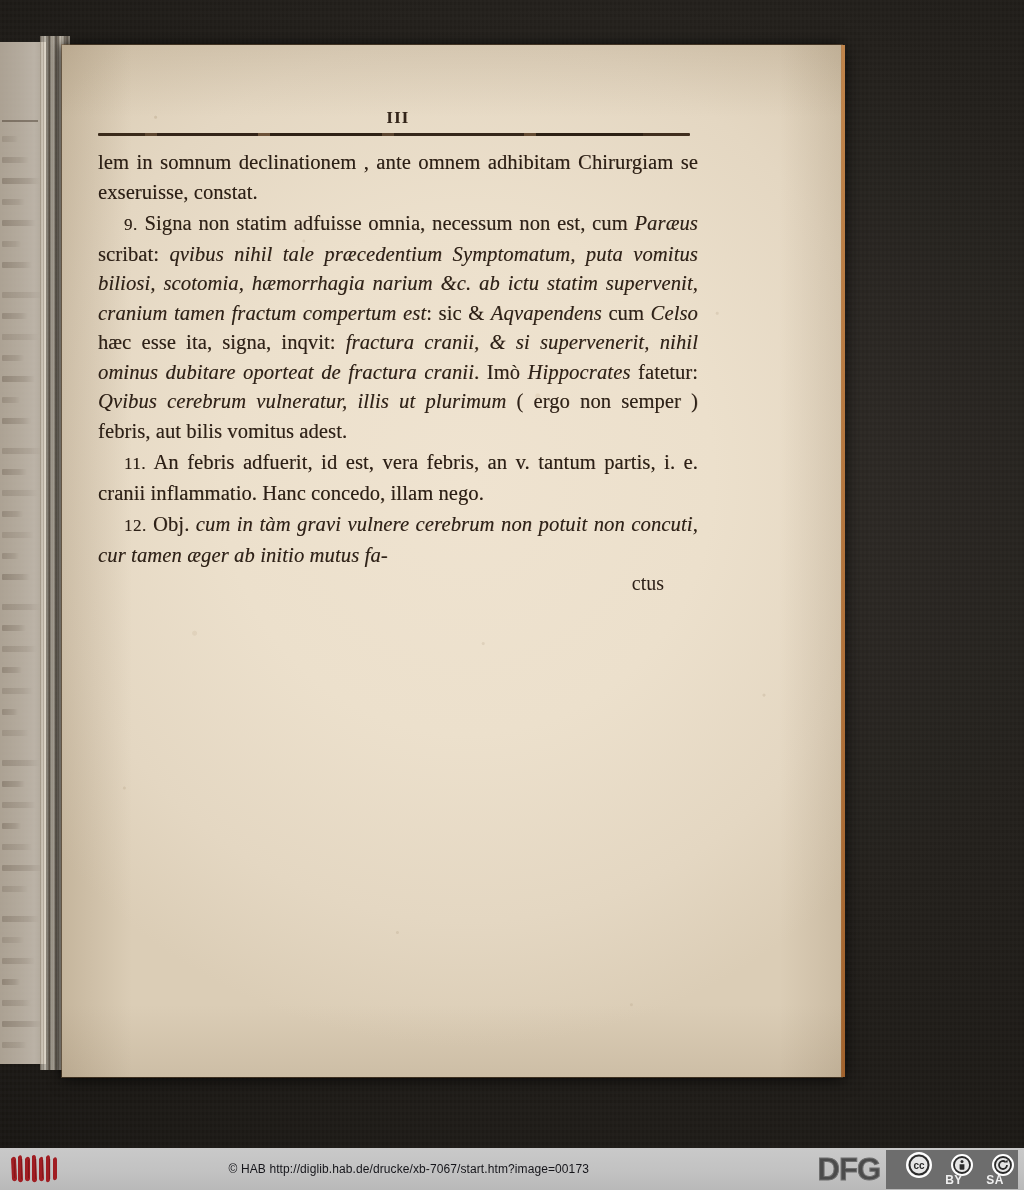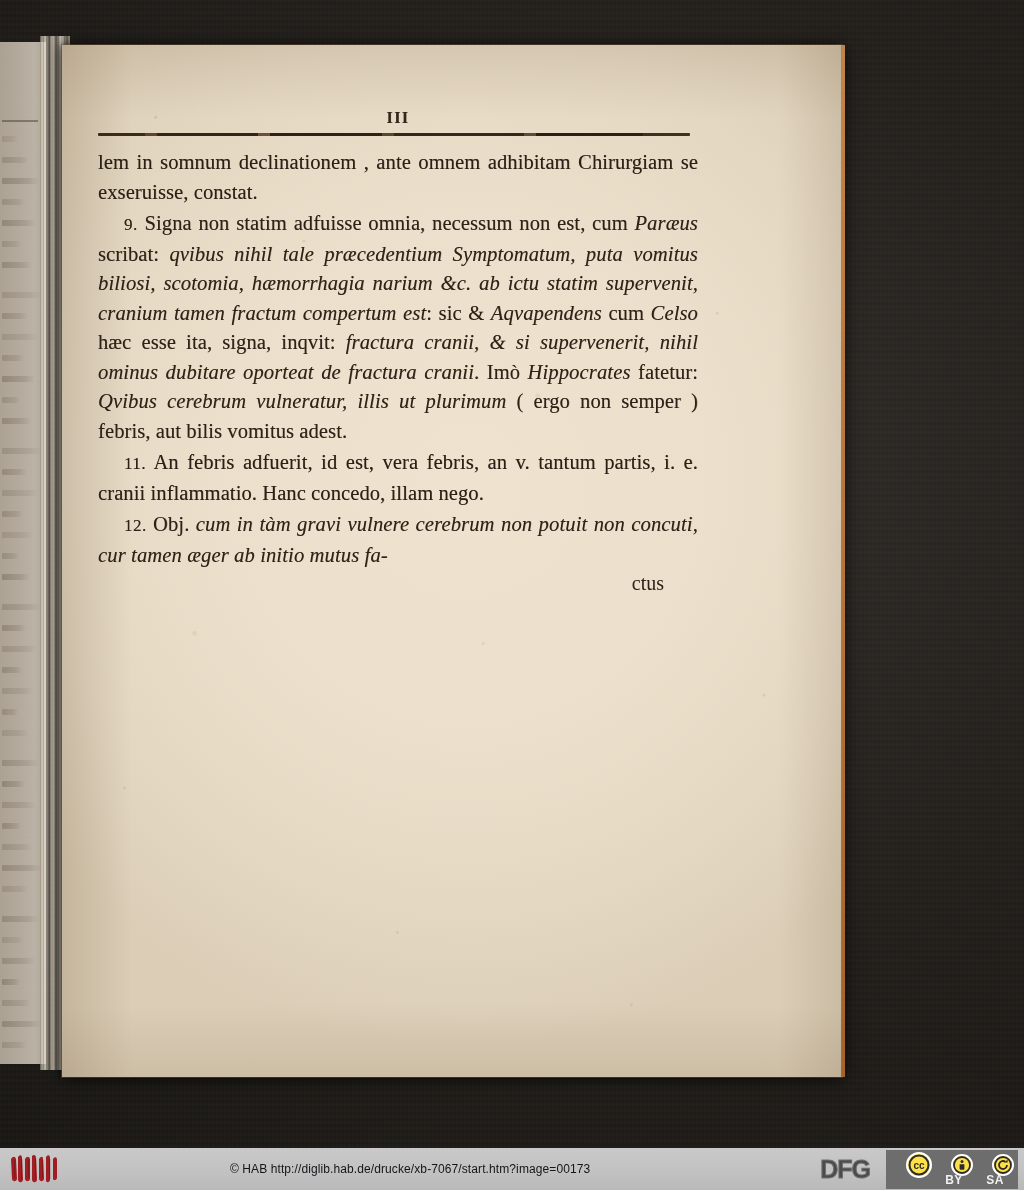--- a/index.html
+++ b/index.html
@@ -216,25 +216,25 @@
     font-family: "Liberation Sans", sans-serif;
     font-size: 12px;
     color: #15151a;
     letter-spacing: .1px;
     white-space: nowrap;
     padding-right: 16px;
   }
   #dfg-logo {
     font-family: "Liberation Sans", sans-serif;
     font-weight: 700;
-    font-size: 25px;
+    font-size: 31px;
     letter-spacing: -1px;
     color: #4b4b4b;
     -webkit-text-stroke: 1px #6f6f6f;
-    padding: 0 16px 0 0;
+    padding: 0 6px 0 0;
     flex: 0 0 auto;
     line-height: 1;
     margin-left: 48px;
   }
   #cc-badges {
     display: flex;
     align-items: center;
     gap: 3px;
     background: #6d6d6d;
     padding: 2px 4px;
@@ -243,21 +243,21 @@
   }
   .cc-mark {
     display: flex;
     flex-direction: column;
     align-items: center;
     justify-content: center;
   }
   .cc-circle {
     width: 26px; height: 26px;
     border-radius: 50%;
-    background: #fde047;
+    background: #e5e5e5;
     color: #2b2b2b;
     display: flex; align-items: center; justify-content: center;
     font-family: "Liberation Sans", sans-serif;
     font-weight: 700;
     font-size: 14px;
     border: 2px solid #ffffff;
     box-sizing: border-box;
     margin-left: 16px;
   }
   .cc-circle.small { width: 22px; height: 22px; font-size: 13px; }

